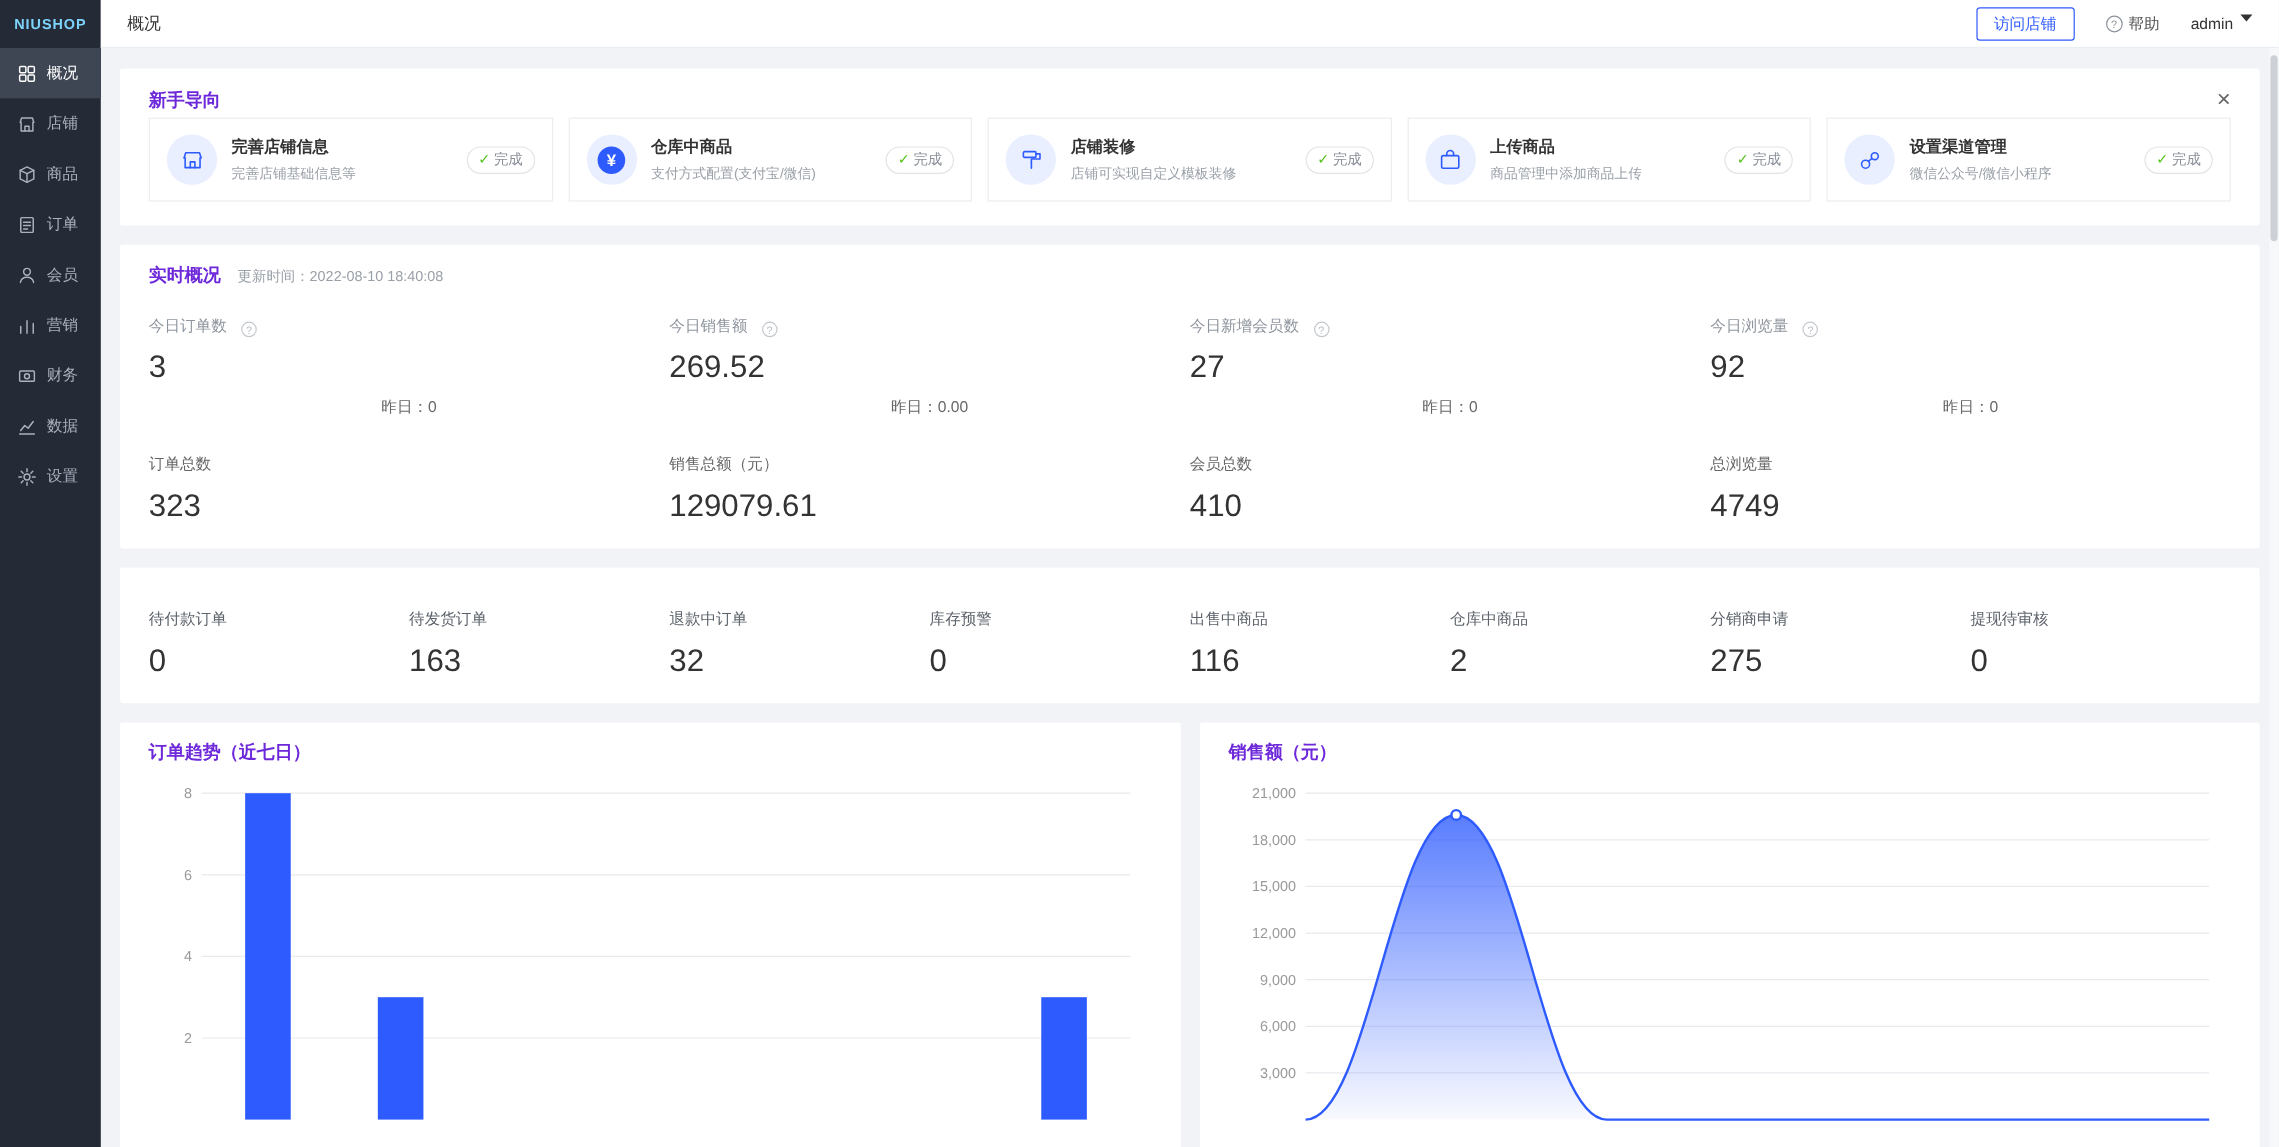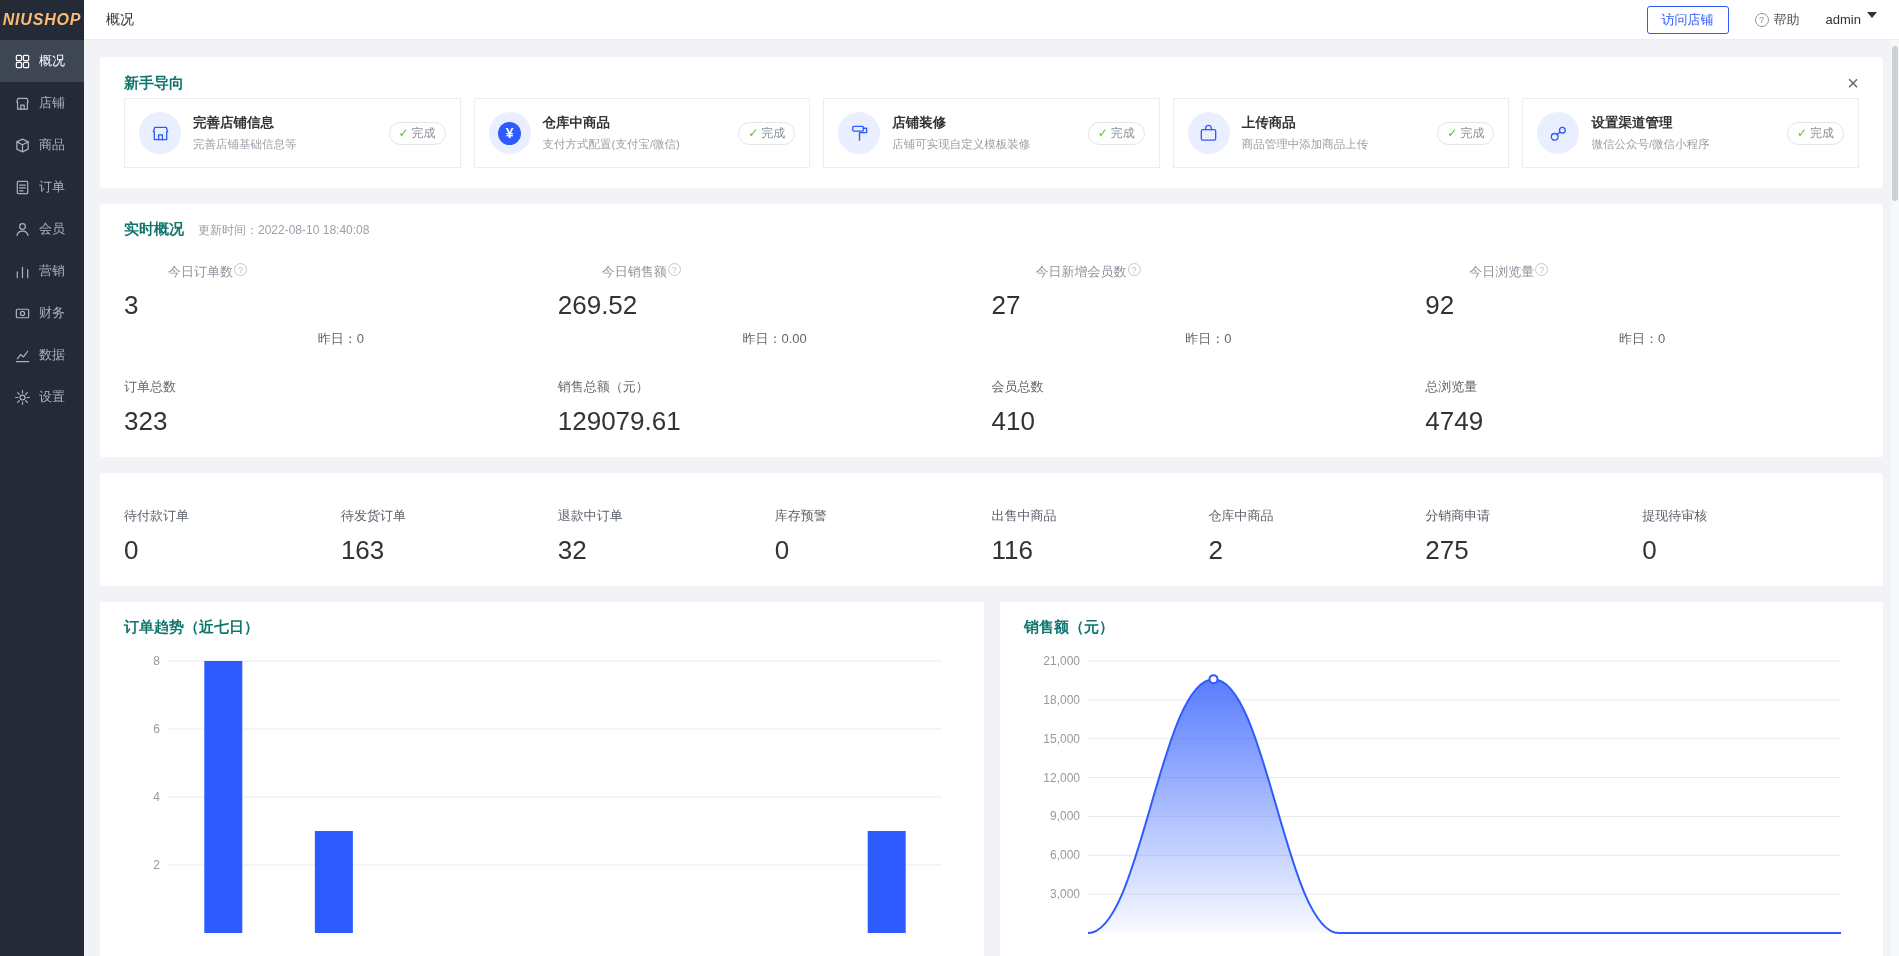--- a/index.html
+++ b/index.html
@@ -5,60 +5,60 @@
   * { box-sizing: border-box; margin: 0; padding: 0; }
   html, body { width: 1899px; height: 956px; overflow: hidden; }
   body {
     font-family: "Liberation Sans", "DejaVu Sans", sans-serif;
     font-size: 13px; color: #333; background: #f2f3f6;
   }
   .app { display: flex; width: 1899px; height: 956px; }
 
   
   .sidebar { width: 84px; flex-shrink: 0; background: #242a36; color: #aab1bd; display: flex; flex-direction: column; }
-  .logo { height: 40px; display: flex; align-items: center; justify-content: center; color: #fdba74; font-weight: bold; font-size: 16px; letter-spacing: .8px; font-style: italic; }
+  .logo { height: 40px; display: flex; align-items: center; justify-content: center; color: #7dd3fc; font-weight: bold; font-size: 12px; letter-spacing: .8px; }
   .side-item { height: 42px; display: flex; align-items: center; padding-left: 13px; gap: 8px; font-size: 13px; cursor: pointer; }
   .side-item.active { background: #3e4553; color: #fff; }
   .sicon { width: 18px; height: 18px; display: inline-flex; align-items: center; justify-content: center; }
   .sicon svg { width: 17px; height: 17px; stroke: currentColor; fill: none; stroke-width: 1.3; stroke-linecap: round; stroke-linejoin: round; }
 
   
   .main { flex: 1; min-width: 0; display: flex; flex-direction: column; position: relative; }
   .topbar { height: 40px; background: #fff; border-bottom: 1px solid #ebeef2; display: flex; align-items: center; padding: 0 22px; flex-shrink: 0; }
   .topbar-title { font-size: 14px; color: #333; }
   .topbar-right { margin-left: auto; display: flex; align-items: center; gap: 26px; }
   .visit-btn { border: 1px solid #2e5bfe; color: #2e5bfe; background: #fff; border-radius: 3px; height: 28px; padding: 0 14px; font-size: 13px; cursor: pointer; font-family: inherit; }
   .help-link { display: inline-flex; align-items: center; gap: 5px; color: #555; cursor: pointer; }
   .circle-q { width: 14px; height: 14px; border: 1px solid #8d939c; border-radius: 50%; display: inline-flex; align-items: center; justify-content: center; font-size: 9px; color: #8d939c; }
   .user-menu { display: inline-flex; align-items: flex-start; gap: 6px; cursor: pointer; color: #333; }
   .caret-down { width: 0; height: 0; border-left: 5px solid transparent; border-right: 5px solid transparent; border-top: 6px solid #333; display: inline-block; }
 
   .content { flex: 1; padding: 17px 16px; display: flex; flex-direction: column; gap: 16px; overflow: hidden; }
   .panel { background: #fff; border-radius: 2px; padding: 16px 24px 20px; }
-  .panel-title { font-size: 15px; font-weight: bold; color: #0f766e; }
+  .panel-title { font-size: 15px; font-weight: bold; color: #6d28d9; }
 
   
   .guide-head { display: flex; align-items: center; }
   .close-x { margin-left: auto; font-size: 20px; color: #666; cursor: pointer; line-height: 1; }
   .guide-cards { display: grid; grid-template-columns: repeat(5, 1fr); gap: 13px; margin-top: 5px; }
   .g-card { border: 1px solid #ebedf0; background: #fff; display: flex; align-items: center; gap: 12px; padding: 13px 14px; cursor: pointer; }
   .g-circle { width: 42px; height: 42px; border-radius: 50%; background: #e9efff; flex-shrink: 0; display: inline-flex; align-items: center; justify-content: center; }
   .g-circle svg { width: 21px; height: 21px; stroke: #2e5bfe; fill: none; stroke-width: 1.4; stroke-linecap: round; stroke-linejoin: round; }
   .pay-core { width: 23px; height: 23px; border-radius: 50%; background: #2e5bfe; color: #fff; font-size: 14px; font-weight: bold; display: inline-flex; align-items: center; justify-content: center; }
   .g-tx { min-width: 0; }
   .g-title { font-size: 13.5px; color: #333; font-weight: bold; white-space: nowrap; }
   .g-sub { font-size: 11.5px; color: #9aa0a8; margin-top: 5px; white-space: nowrap; overflow: hidden; text-overflow: ellipsis; }
   .g-badge { margin-left: auto; flex-shrink: 0; border: 1px solid #e2e4e8; border-radius: 12px; height: 23px; padding: 0 9px; display: inline-flex; align-items: center; gap: 3px; font-size: 12px; color: #8a9099; }
   .check-mark { color: #52c41a; font-size: 12px; }
 
   
   .rt-head { display: flex; align-items: baseline; gap: 14px; }
   .rt-update { font-size: 12px; color: #9aa0a8; }
   .stat-grid { display: grid; grid-template-columns: repeat(4, 1fr); margin-top: 24px; }
-  .stat-label { font-size: 13px; color: #8f959e; display: flex; align-items: flex-start; gap: 1px; margin-left: 44px; }
+  .stat-label { font-size: 13px; color: #8f959e; display: flex; align-items: flex-end; gap: 12px; }
   .stat-label .circle-q { width: 13px; height: 13px; border-color: #c4c8ce; color: #b7bcc3; cursor: pointer; }
   .stat-value { font-size: 26px; color: #333; margin-top: 9px; }
   .stat-yesterday { font-size: 13px; color: #666; margin-top: 9px; text-align: center; }
   .total-grid { display: grid; grid-template-columns: repeat(4, 1fr); margin-top: 30px; }
   .total-label { font-size: 13px; color: #666; }
   .total-value { font-size: 26px; color: #333; margin-top: 10px; }
 
   
   .todo-grid { display: grid; grid-template-columns: repeat(8, 1fr); margin-top: 18px; }
   .todo-label { font-size: 13px; color: #5c626b; }

